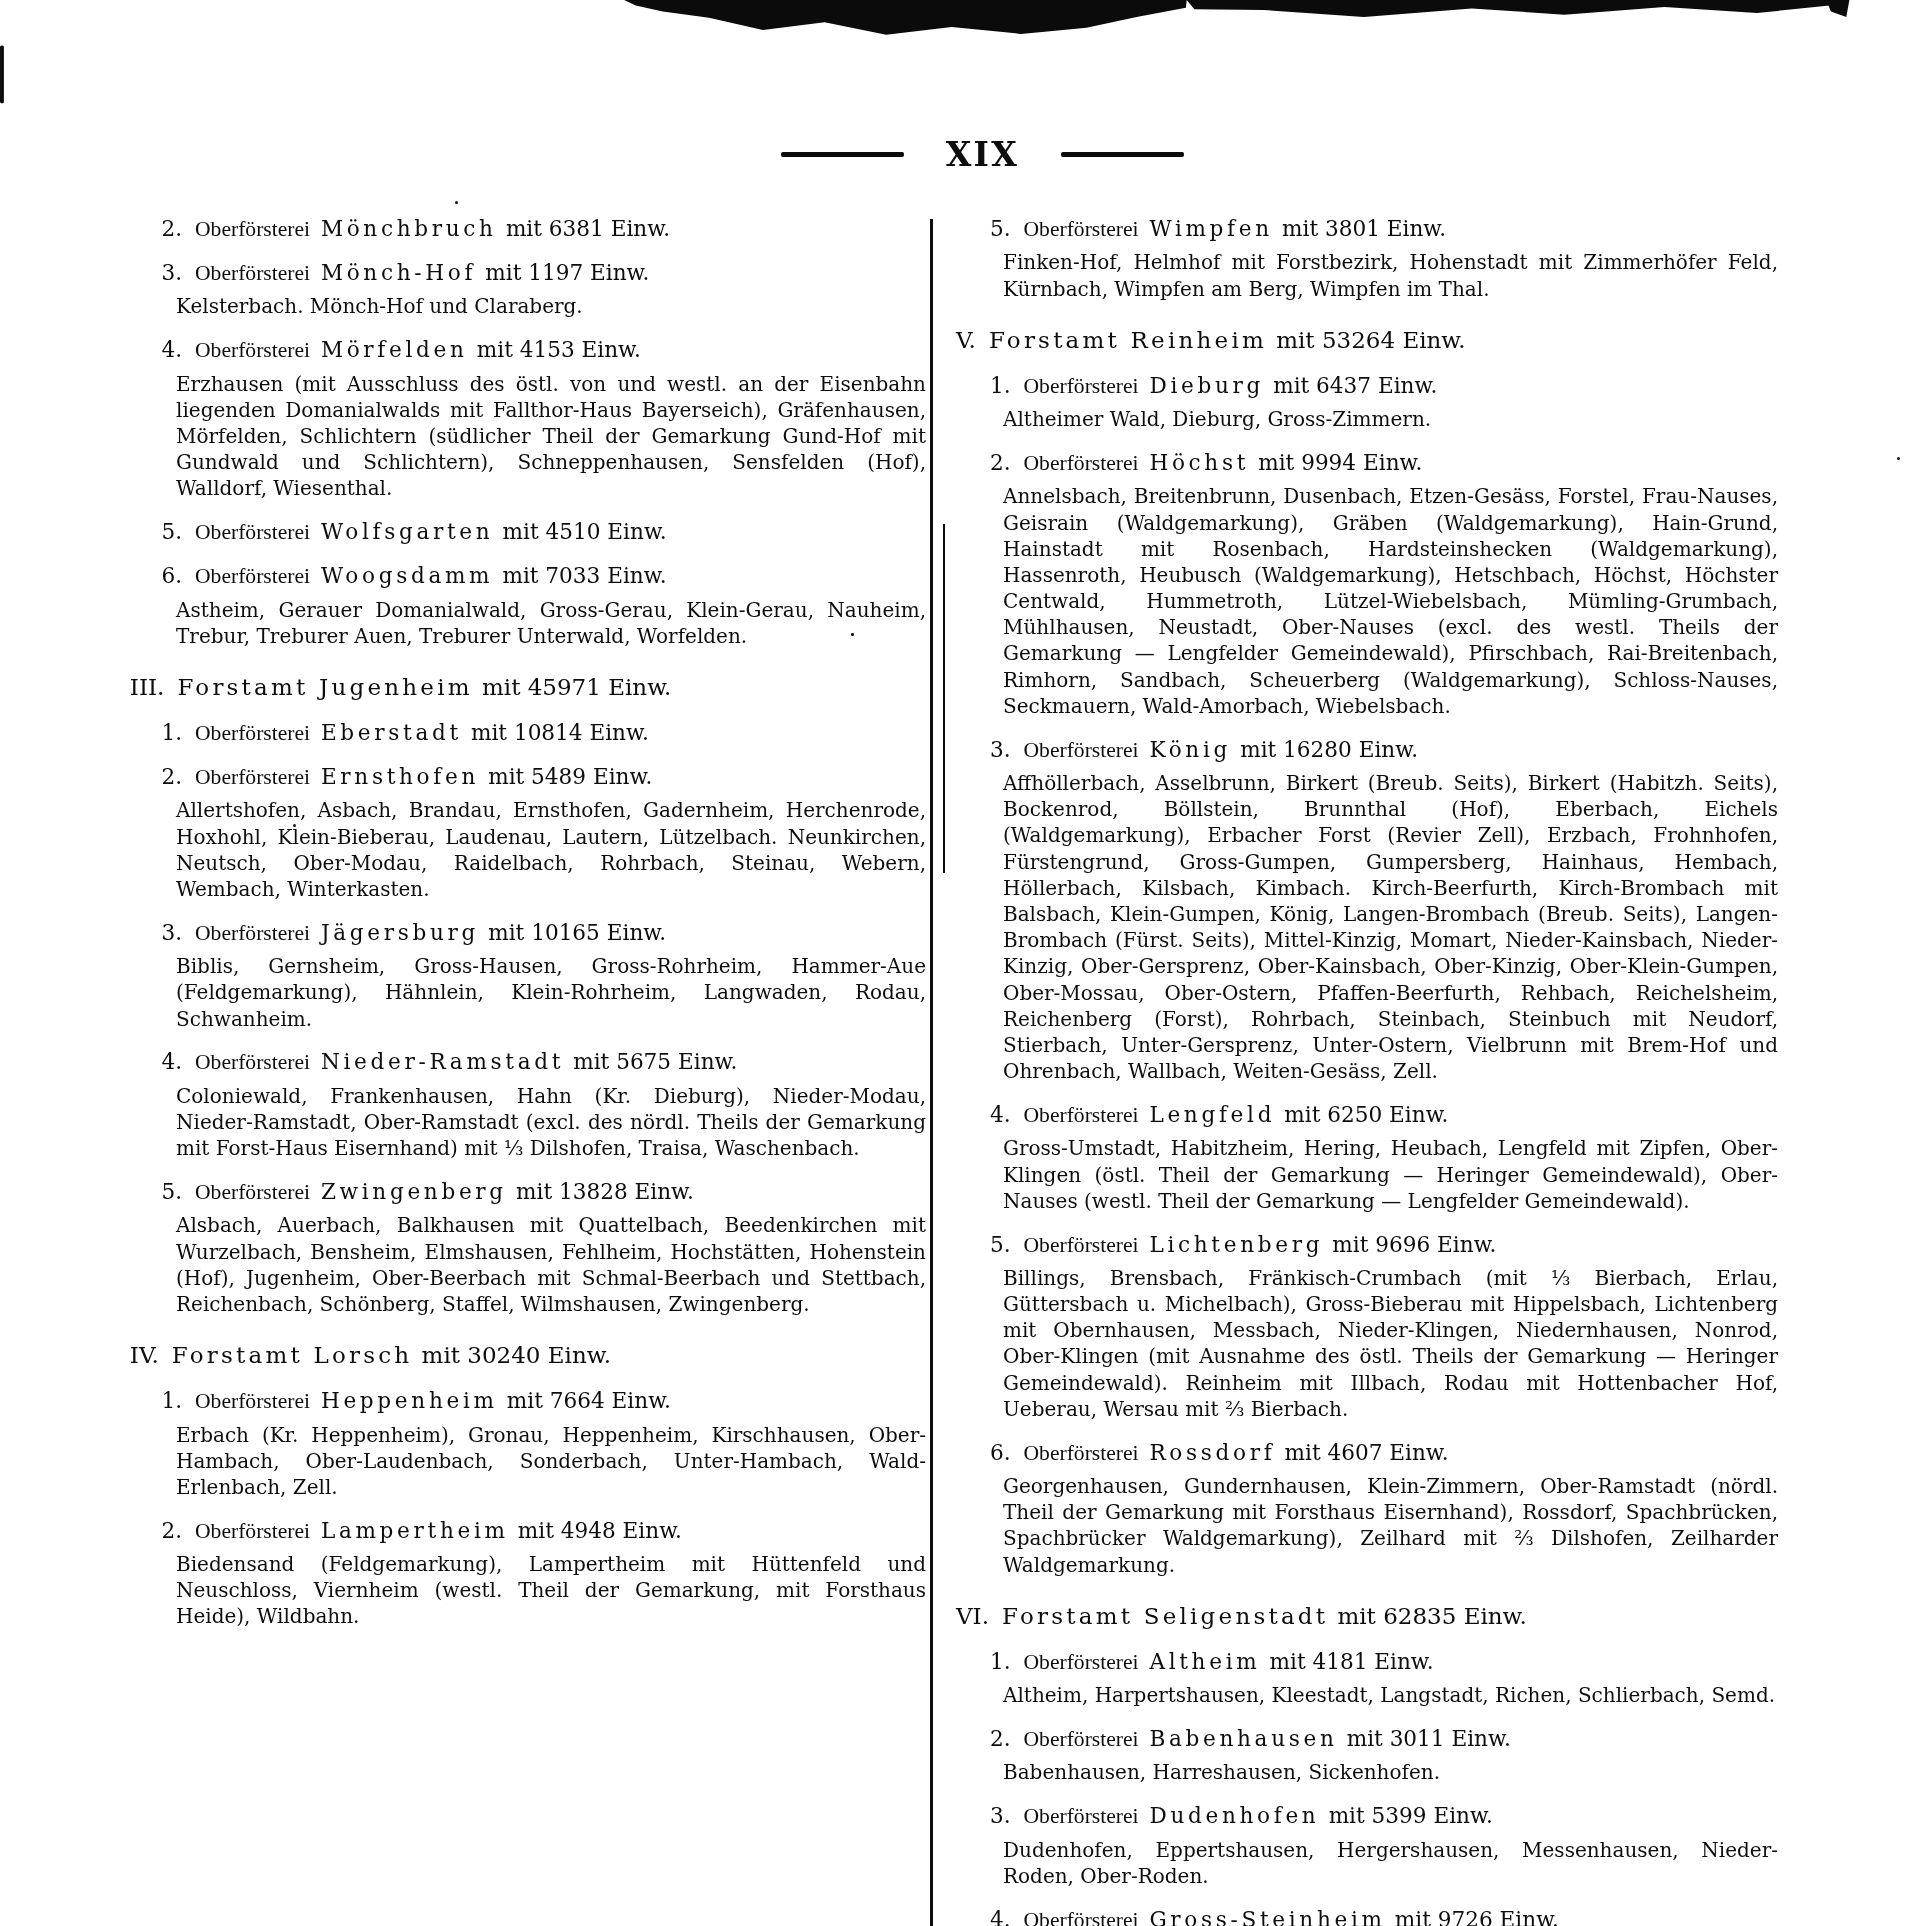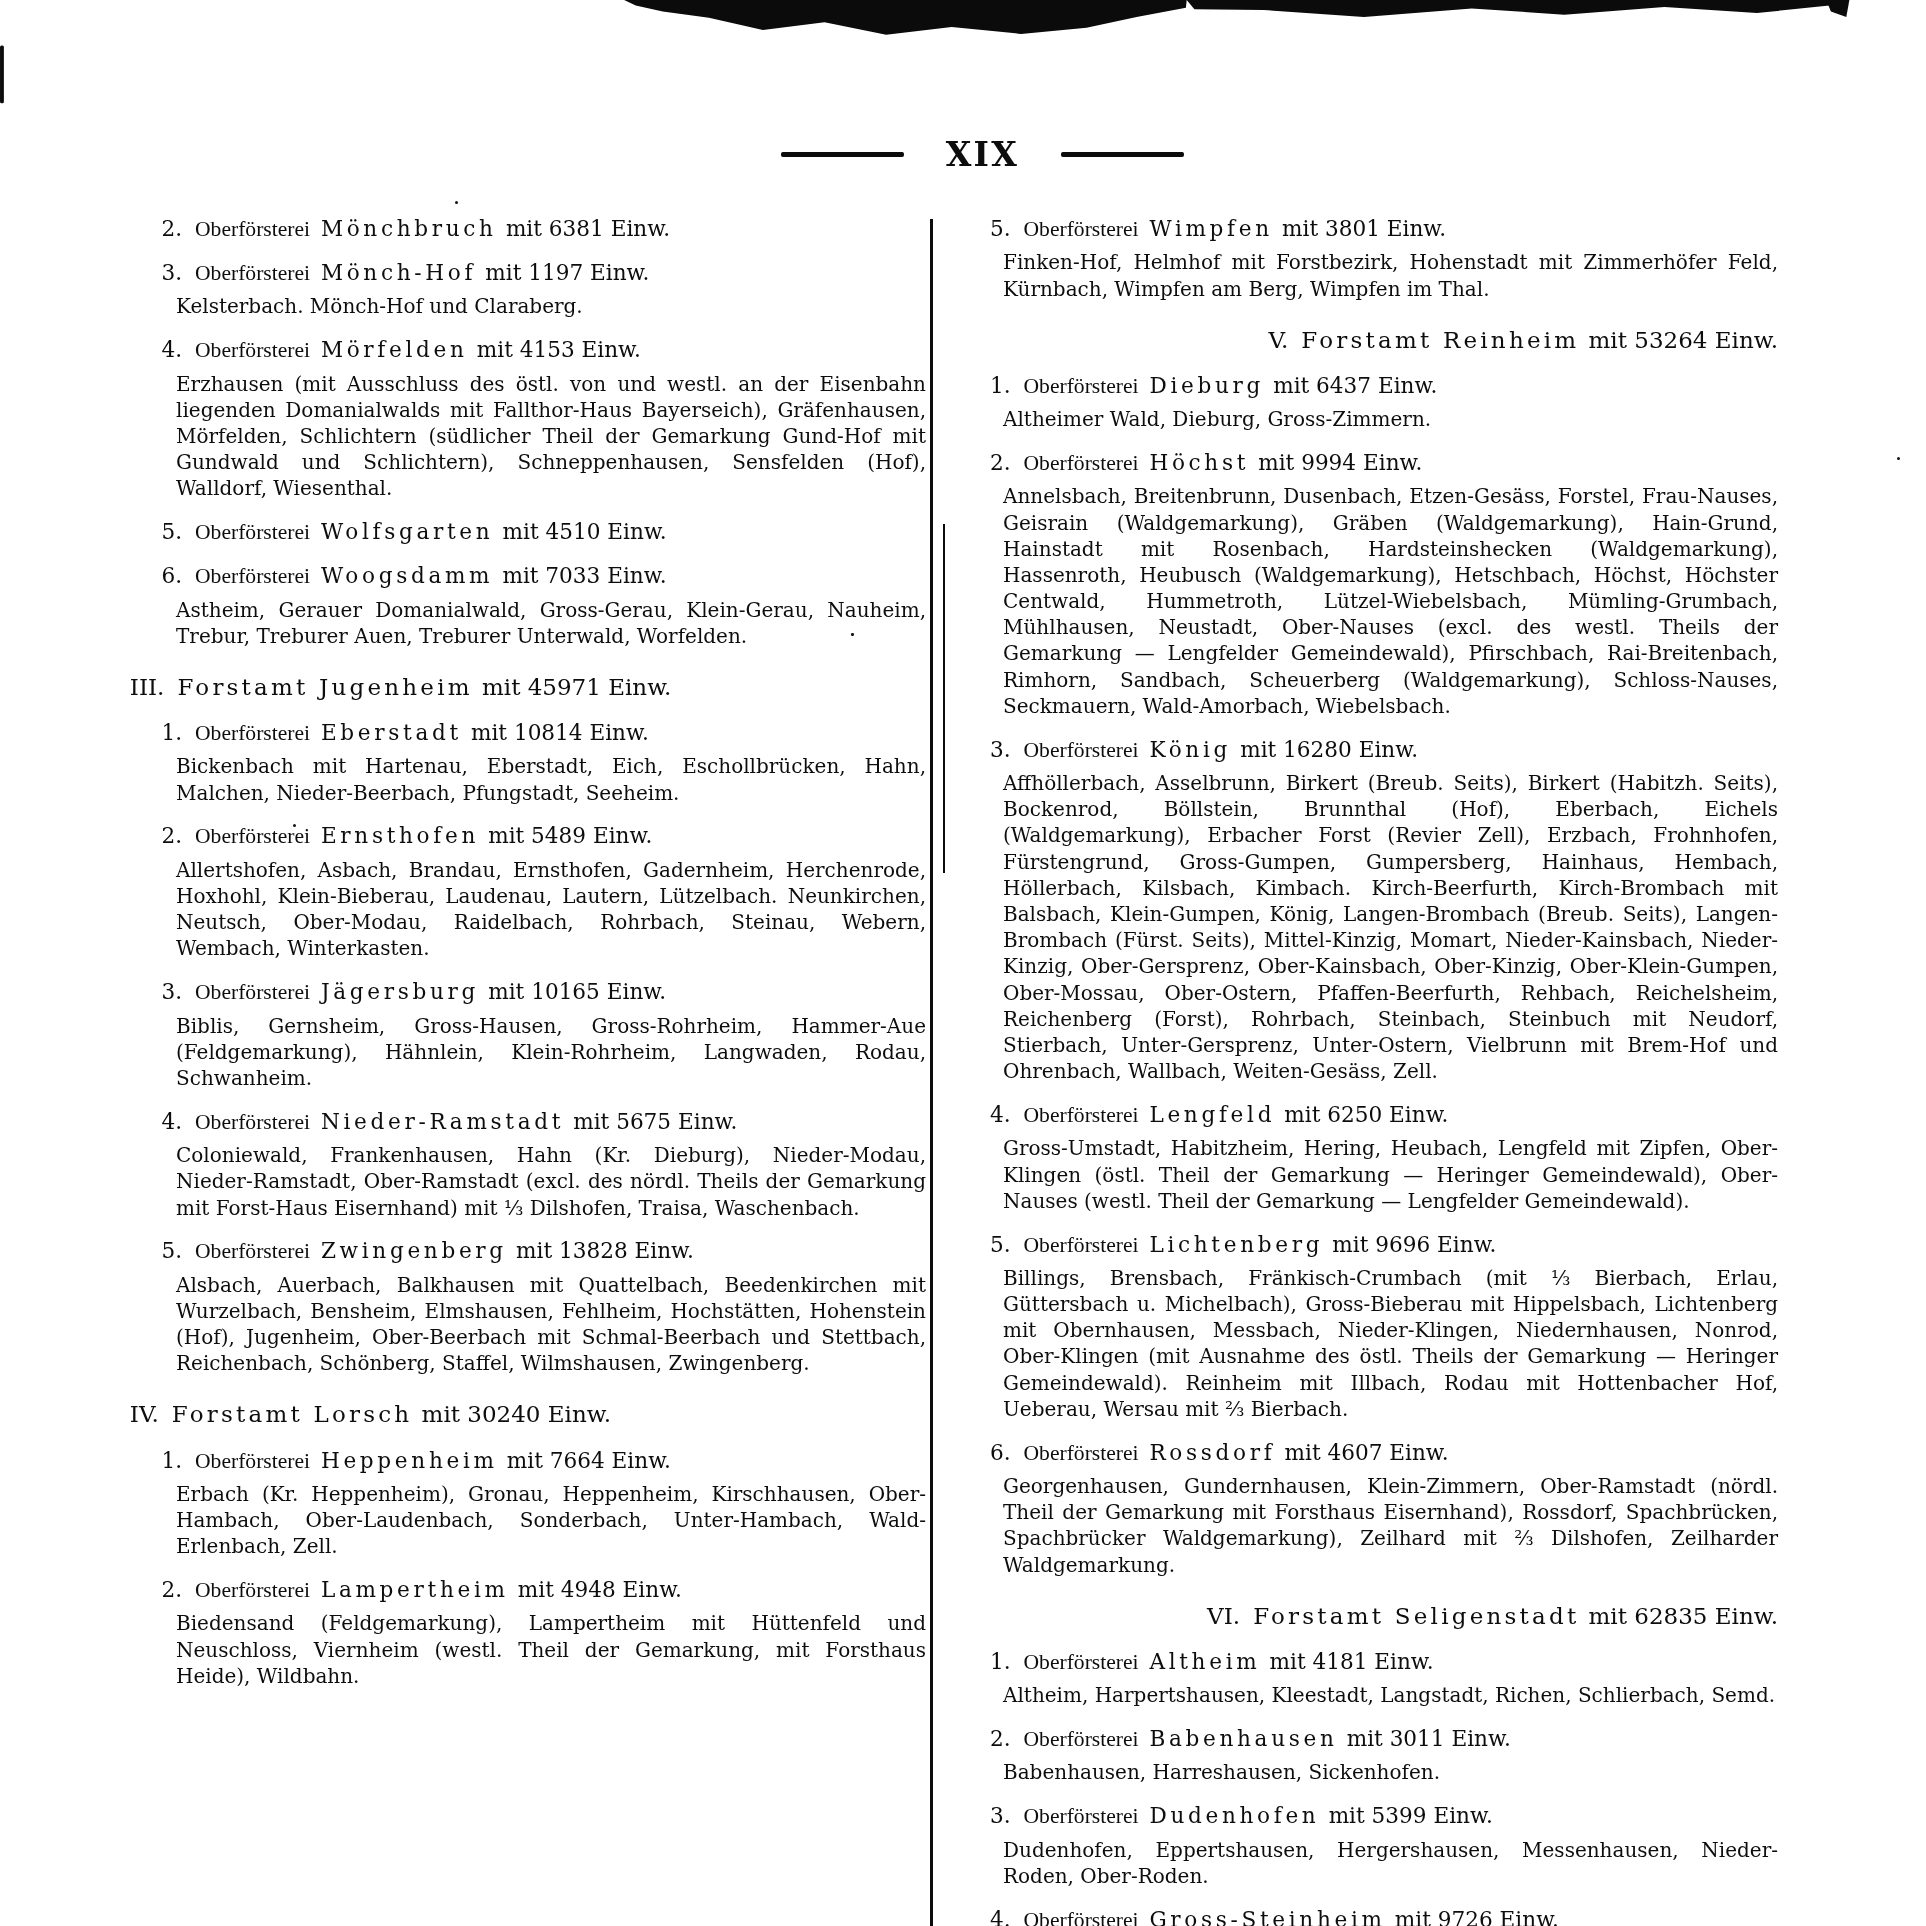--- a/index.html
+++ b/index.html
@@ -51,21 +51,21 @@
   .head {
     margin: 0;
     font-size: 21.6px;
     font-weight: normal;
     line-height: 1.22;
     white-space: nowrap;
   }
   .column-left  .block .head { margin-left: 25.4px; }
   .column-right .block .head { margin-left: 3.9px; }
   .column-left  .block.forstamt .head { margin-left: -6.2px; }
-  .column-right .block.forstamt .head { margin-left: -30px; text-align: right; }
+  .column-right .block.forstamt .head { margin-left: -30px; }
   .block.forstamt .head { font-size: 23px; }
 
   .head .num    { margin-right: 13px; }
   .head .label  { margin-right: 10.8px; font-family: Liberation Serif, serif; }
   .head .name   { letter-spacing: 0.17em; margin-right: 9.2px; }
   .block.forstamt .head .name { letter-spacing: 0.14em; }
 
   .body {
     margin: 7px 0 0 0;
     font-size: 20px;
@@ -146,21 +146,20 @@
       <section class="block">
     <h3 class="head"><span class="num">6.</span><span class="label">Oberförsterei</span><span class="name">Woogsdamm</span><span class="suffix">mit 7033 Einw.</span></h3>
     <p class="body">Astheim, Gerauer Domanialwald, Gross-Gerau, Klein-Gerau, Nauheim, Trebur, Treburer Auen, Treburer Unterwald, Worfelden.</p>
   </section>
       <section class="block forstamt">
     <h3 class="head"><span class="num">III.</span><span class="name">Forstamt Jugenheim</span><span class="suffix">mit 45971 Einw.</span></h3>
 
   </section>
       <section class="block">
     <h3 class="head"><span class="num">1.</span><span class="label">Oberförsterei</span><span class="name">Eberstadt</span><span class="suffix">mit 10814 Einw.</span></h3>
-    <p class="body">Bickenbach mit Hartenau, Eberstadt, Eich, Eschollbrücken, Hahn, Malchen, Nieder-Beerbach, Pfungstadt, Seeheim.</p>
   </section>
       <section class="block">
     <h3 class="head"><span class="num">2.</span><span class="label">Oberförsterei</span><span class="name">Ernsthofen</span><span class="suffix">mit 5489 Einw.</span></h3>
     <p class="body">Allertshofen, Asbach, Brandau, Ernsthofen, Gadernheim, Herchenrode, Hoxhohl, Klein-Bieberau, Laudenau, Lautern, Lützelbach. Neunkirchen, Neutsch, Ober-Modau, Raidelbach, Rohrbach, Steinau, Webern, Wembach, Winterkasten.</p>
   </section>
       <section class="block">
     <h3 class="head"><span class="num">3.</span><span class="label">Oberförsterei</span><span class="name">Jägersburg</span><span class="suffix">mit 10165 Einw.</span></h3>
     <p class="body">Biblis, Gernsheim, Gross-Hausen, Gross-Rohrheim, Hammer-Aue (Feldgemarkung), Hähnlein, Klein-Rohrheim, Langwaden, Rodau, Schwanheim.</p>
   </section>
       <section class="block">

